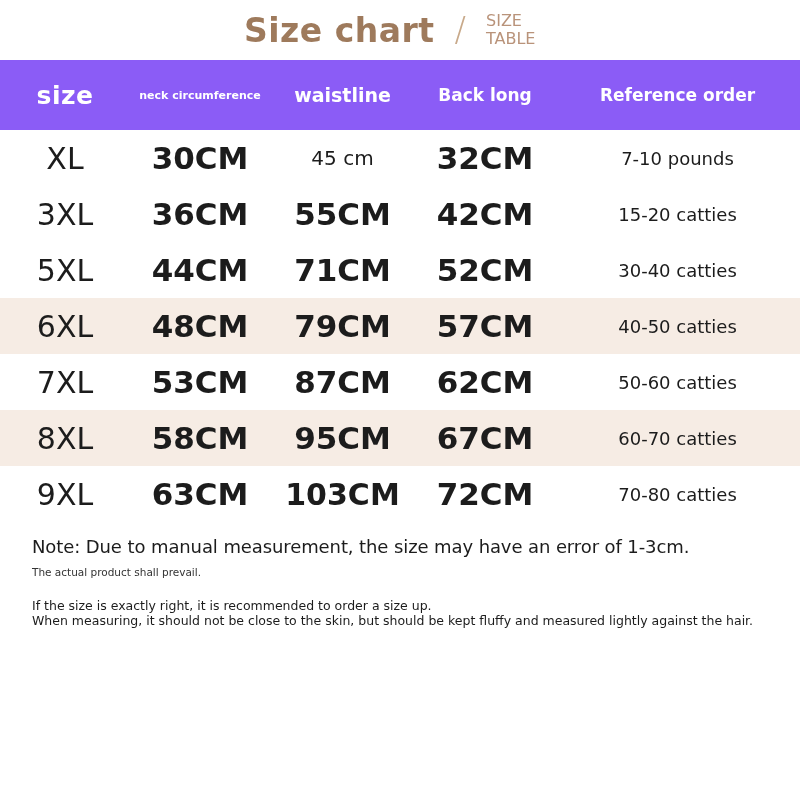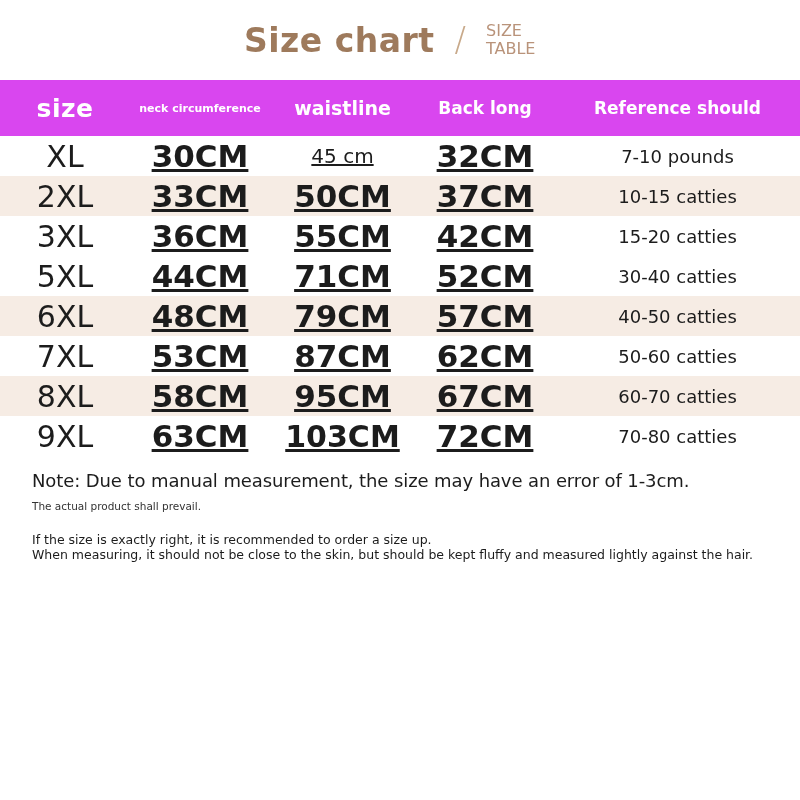--- a/index.html
+++ b/index.html
@@ -15,21 +15,21 @@
   }
   .page {
     position: relative;
     width: 800px;
     height: 800px;
     background: #ffffff;
   }
 
   
   .header {
-    height: 80px;
+    height: 60px;
     background: #ffffff;
     display: flex;
     align-items: center;
     justify-content: center;
     position: relative;
   }
   .header-inner {
     display: flex;
     align-items: center;
     gap: 18px;
@@ -63,54 +63,53 @@
     border-collapse: collapse;
     table-layout: fixed;
   }
   table.size-table col.c1 { width: 130px; }
   table.size-table col.c2 { width: 140px; }
   table.size-table col.c3 { width: 145px; }
   table.size-table col.c4 { width: 140px; }
   table.size-table col.c5 { width: 245px; }
 
   thead tr {
-    background: #d946ef;
-    height: 56px;
+    background: #8b5cf6;
+    height: 70px;
   }
   thead th {
     color: #ffffff;
     font-weight: bold;
     text-align: center;
     vertical-align: middle;
     padding: 0;
   }
   th.h-size { font-size: 25px; letter-spacing: 0.5px; }
   th.h-neck { font-size: 11px; }
   th.h-waist { font-size: 19px; }
   th.h-back { font-size: 17px; }
   th.h-ref { font-size: 17px; }
 
-  tbody tr { height: 40px; }
+  tbody tr { height: 56px; }
   tbody tr.odd { background: #ffffff; }
   tbody tr.even { background: #f6ece4; }
 
   tbody td {
     text-align: center;
     vertical-align: middle;
     color: #1c1c1c;
     padding: 0;
   }
   td.size-cell {
     font-size: 30px;
     font-weight: 500;
   }
   td.meas {
     font-size: 31px;
     font-weight: bold;
-    text-decoration: underline;
   }
   td.meas.small {
     font-size: 20px;
     font-weight: normal;
   }
   td.meas.wide {
     font-size: 30px;
     text-align: center;
   }
   td.ref {
@@ -160,37 +159,30 @@
         <col class="c3">
         <col class="c4">
         <col class="c5">
     </colgroup>
     <thead>
       <tr>
         <th class="h-size">size</th>
         <th class="h-neck">neck circumference</th>
         <th class="h-waist">waistline</th>
         <th class="h-back">Back long</th>
-        <th class="h-ref">Reference should</th>
+        <th class="h-ref">Reference order</th>
       </tr>
     </thead>
     <tbody>
       <tr class="odd">
         <td class="size-cell">XL</td>
         <td class="meas">30CM</td>
         <td class="meas small">45 cm</td>
         <td class="meas">32CM</td>
         <td class="ref">7-10 pounds</td>
-      </tr>
-      <tr class="even">
-        <td class="size-cell">2XL</td>
-        <td class="meas">33CM</td>
-        <td class="meas">50CM</td>
-        <td class="meas">37CM</td>
-        <td class="ref">10-15 catties</td>
       </tr>
       <tr class="odd">
         <td class="size-cell">3XL</td>
         <td class="meas">36CM</td>
         <td class="meas">55CM</td>
         <td class="meas">42CM</td>
         <td class="ref">15-20 catties</td>
       </tr>
       <tr class="odd">
         <td class="size-cell">5XL</td>

